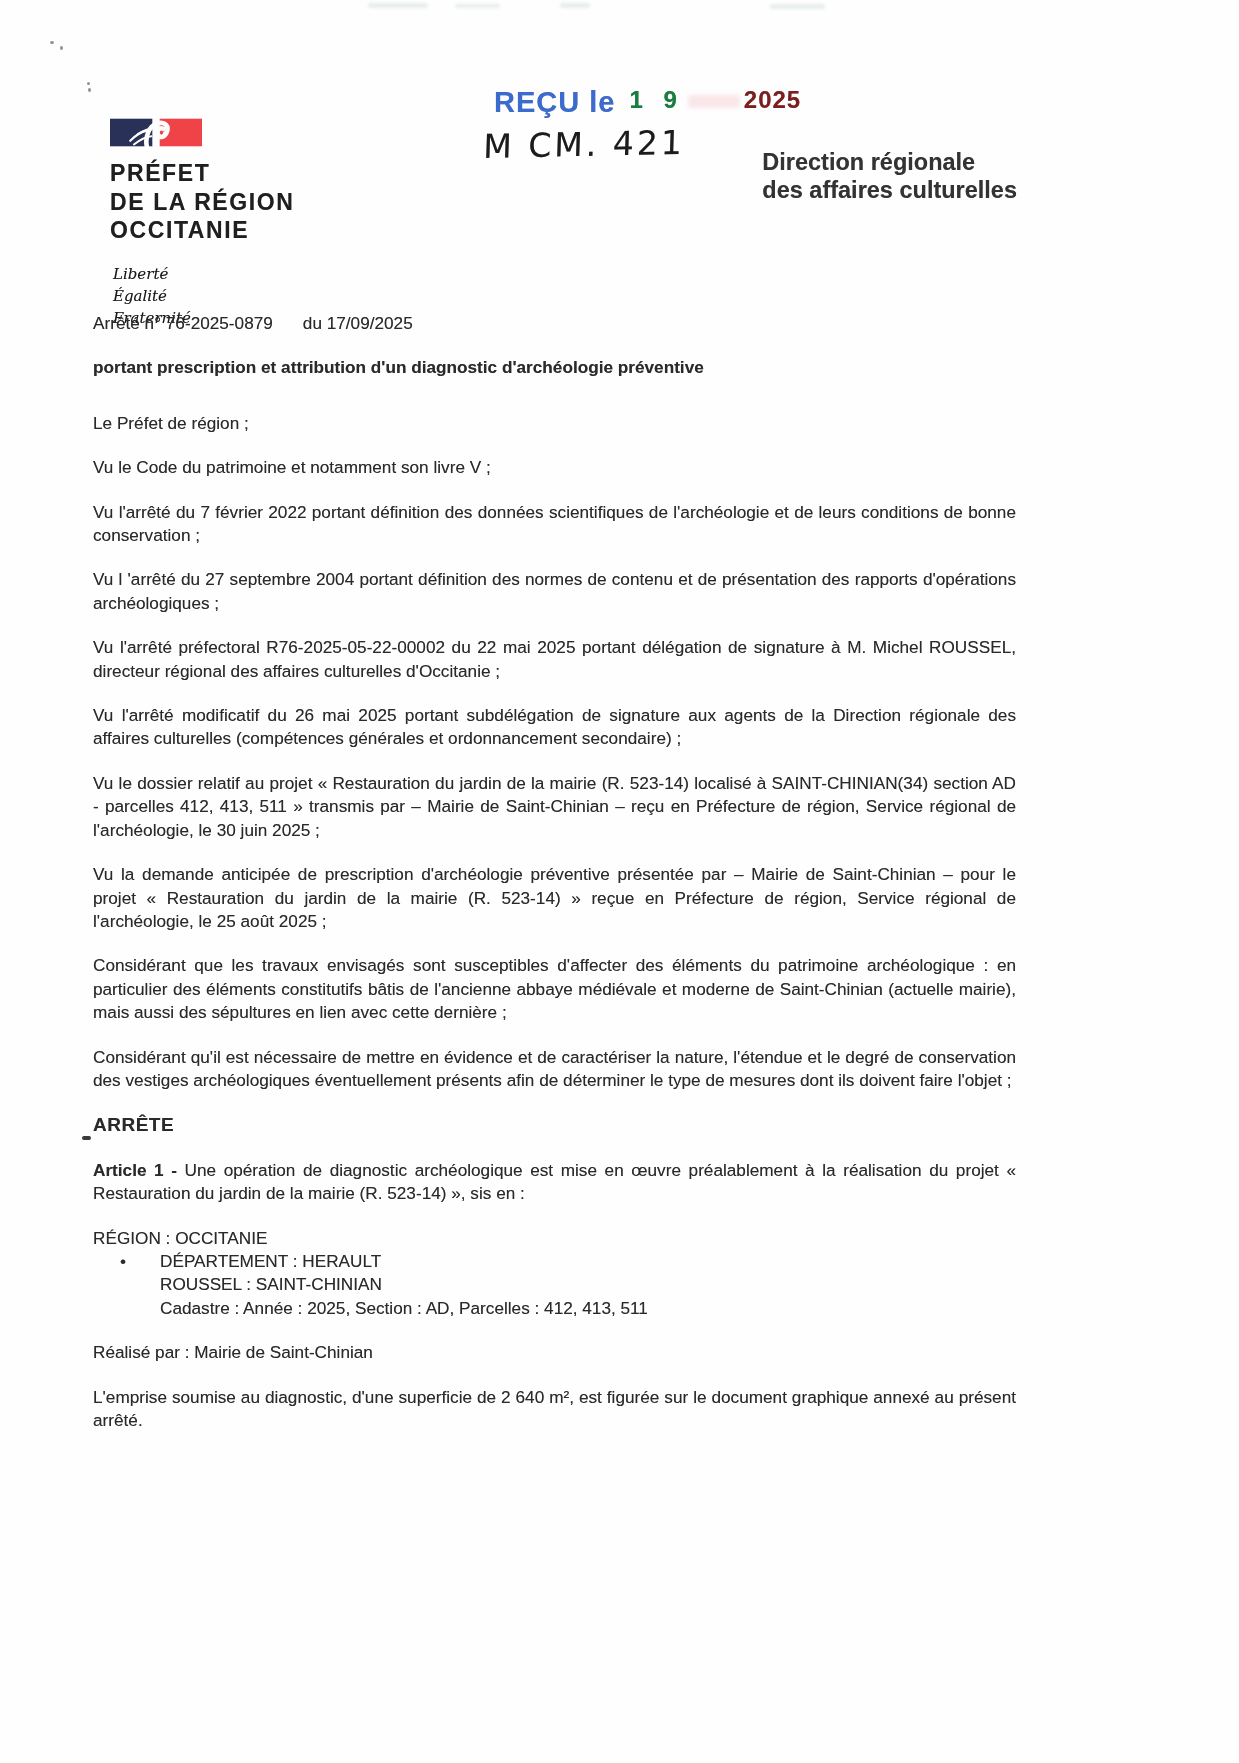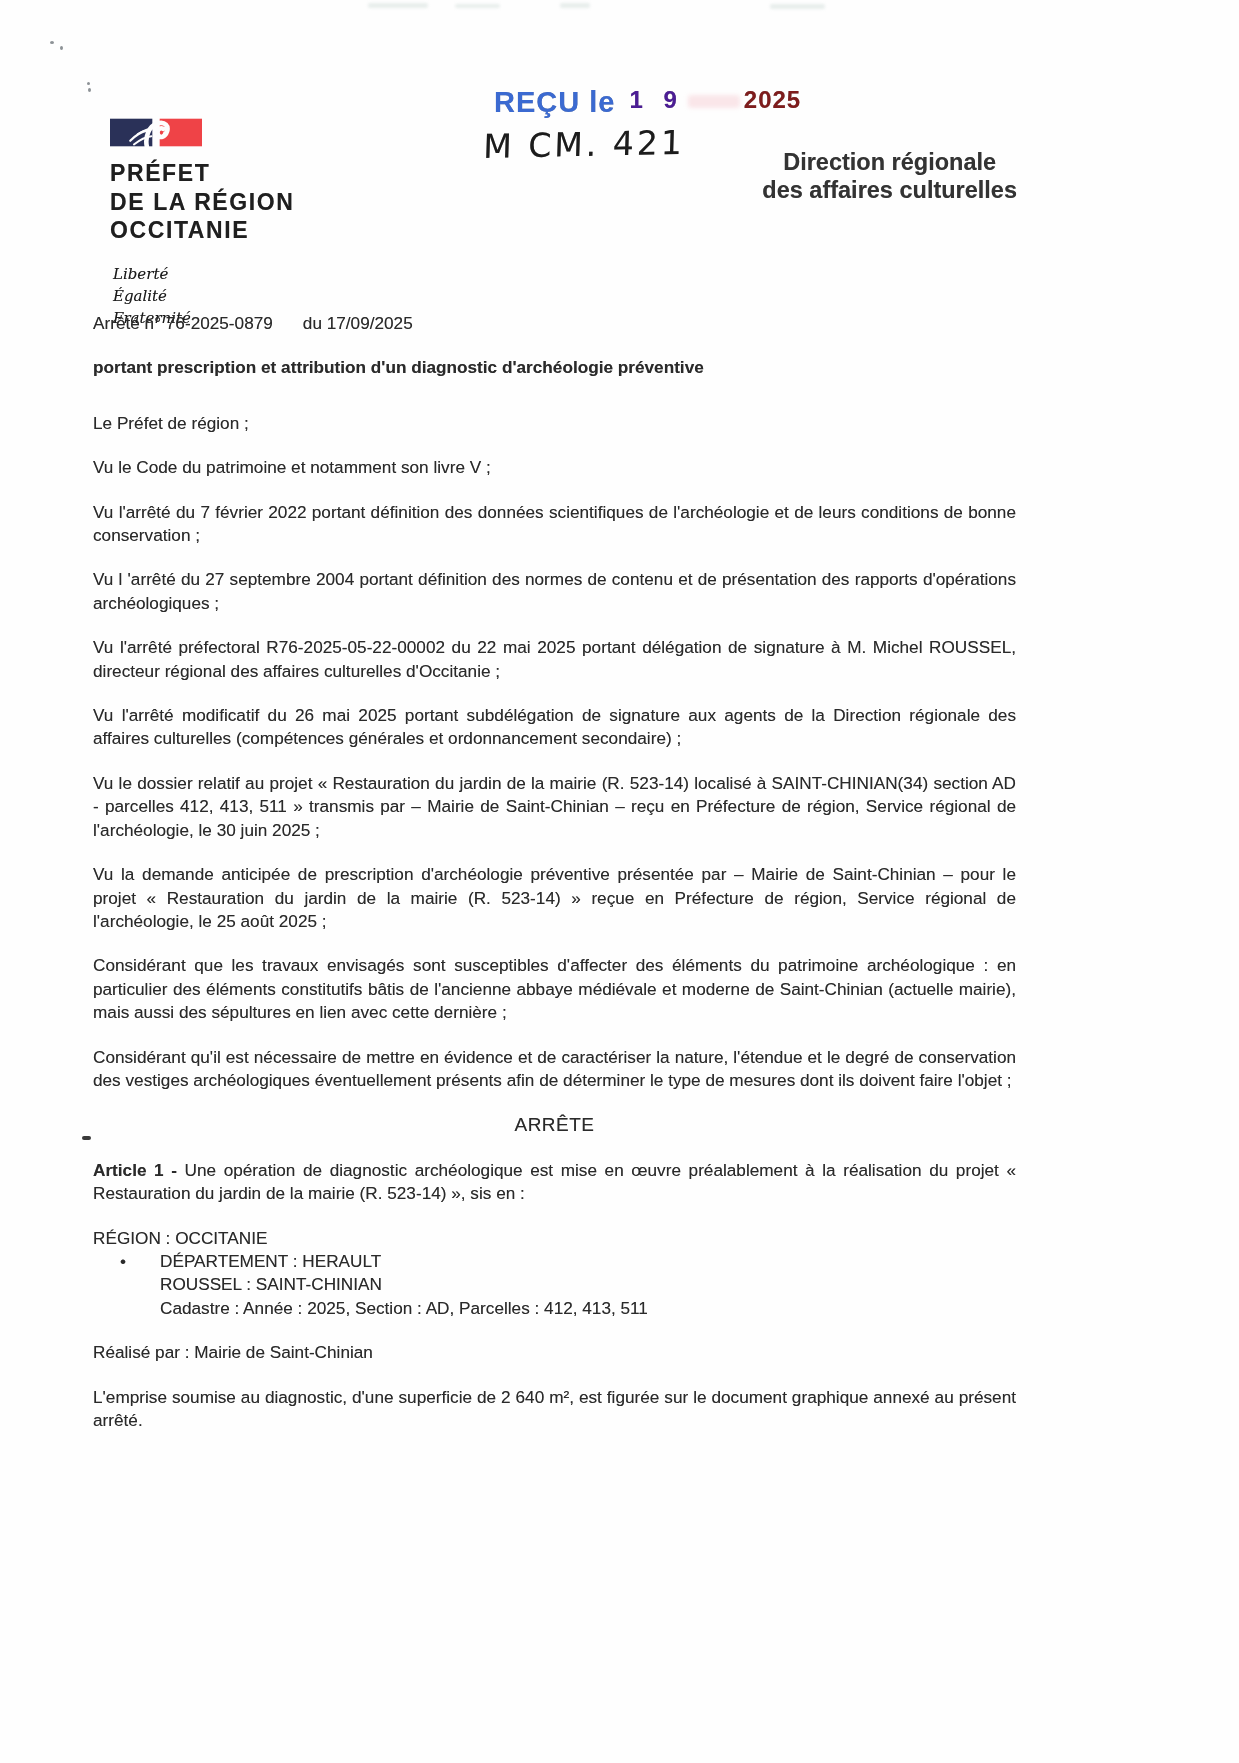--- a/index.html
+++ b/index.html
@@ -18,42 +18,42 @@
   .edge-dash{position:absolute;background:#3a3a3a;border-radius:2px;}
   
   .logo{position:absolute;left:97px;top:118px;width:300px;}
   .flag{display:block;margin-left:13px;width:92px;height:29px;}
   .ministry{margin-top:12px;font-weight:bold;font-size:23px;line-height:28.5px;letter-spacing:1.6px;color:#1f1f1f;margin-left:13px;}
   .motto{margin-top:18px;margin-left:16px;font-family:"DejaVu Serif",serif;font-style:italic;font-size:15px;line-height:22px;color:#1a1a1a;}
   
   .stamp{position:absolute;left:494px;top:86px;width:420px;}
   .recu{font-size:29px;font-weight:bold;letter-spacing:1px;color:#3b6ad1;display:inline-block;}
   .date-stamp{display:inline-block;margin-left:14px;font-size:24px;font-weight:bold;vertical-align:4px;}
-  .date-day{color:#4c1d95;letter-spacing:7px;}
+  .date-day{color:#15803d;letter-spacing:7px;}
   .date-month{display:inline-block;width:52px;height:13px;margin:0 4px;background:rgba(240,160,170,.25);filter:blur(2px);border-radius:3px;}
   .date-year{color:#7f1d1d;letter-spacing:1px;}
   .handwritten{
     margin-top:8px;margin-left:-10px;
     font-size:33px;color:#1c1c1c;letter-spacing:3px;
     transform:rotate(-1.2deg) skewX(-3deg);
     transform-origin:left top;
     font-family:"DejaVu Sans",sans-serif;
   }
   
   .direction{
     position:absolute;right:222px;top:148px;
-    text-align:center;font-weight:bold;font-size:23.5px;line-height:28px;color:#333;
+    text-align:left;font-weight:bold;font-size:23.5px;line-height:28px;color:#333;
   }
   
   .body-col{position:absolute;left:93px;top:312px;width:923px;font-size:17.2px;line-height:23.4px;}
   .para{margin:0 0 21px;text-align:justify;}
   .left{text-align:left;}
   .gap-xl{margin-bottom:32px;font-weight:bold;}
   .ref-date{margin-left:30px;}
-  .arrete-heading{text-align:center;font-weight:normal;font-size:19px;letter-spacing:.5px;margin:2px 0 22px;}
+  .arrete-heading{text-align:left;font-weight:bold;font-size:19px;letter-spacing:.5px;margin:2px 0 22px;}
   .article-label{font-weight:bold;}
   .loc-block{margin:0 0 21px;}
   .loc-line{position:relative;}
   .loc-indent{padding-left:67px;}
   .bullet{position:absolute;left:27px;top:0;}
   .mb0{margin-bottom:0;}
 </style>
 </head>
 <body>
 

